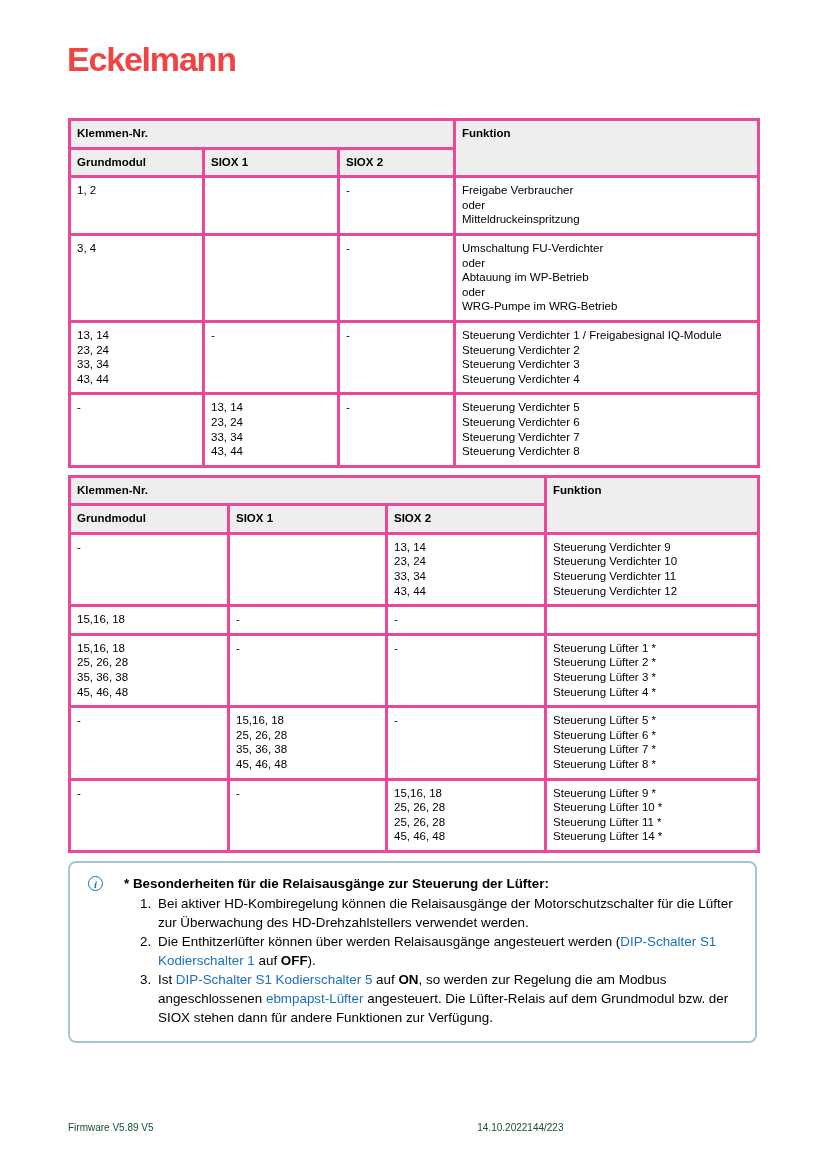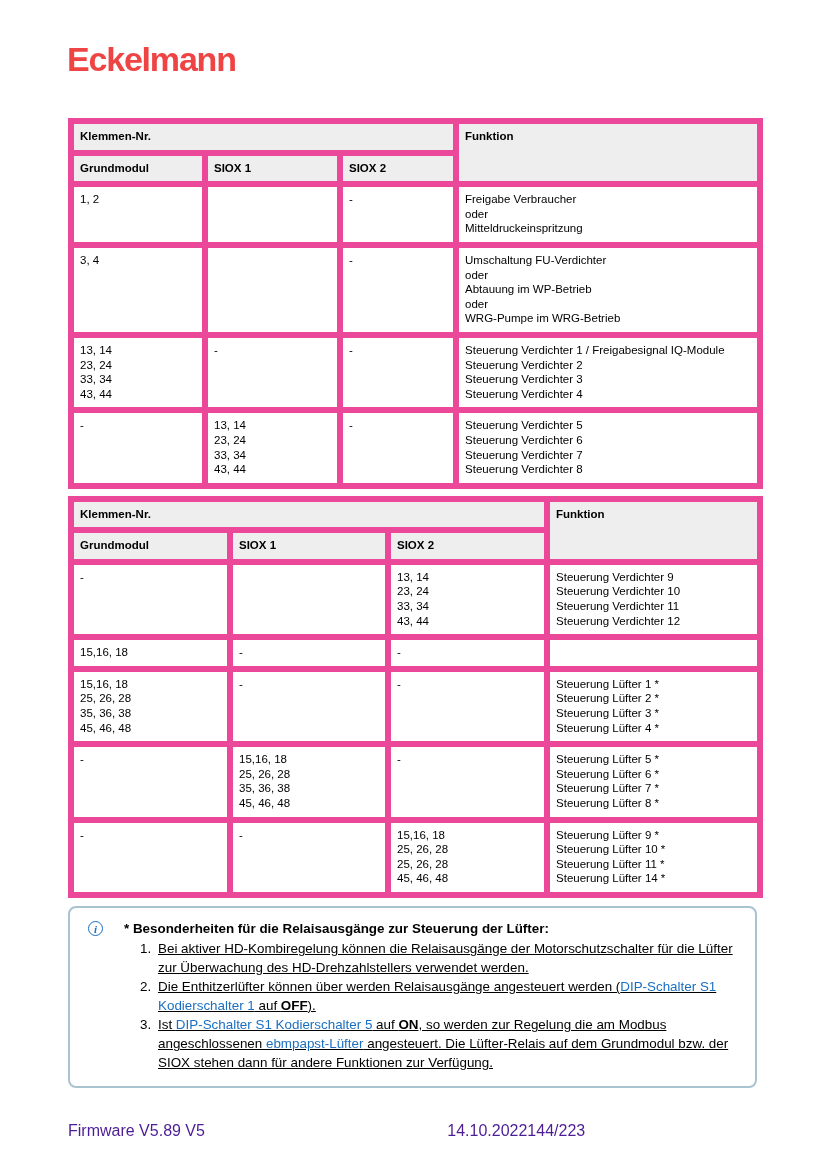--- a/index.html
+++ b/index.html
@@ -23,21 +23,21 @@
 
   table.datatable {
     width: 689px;
     border-collapse: collapse;
     table-layout: fixed;
     font-size: 11.5px;
     line-height: 14.6px;
     margin-bottom: 7px;
   }
   table.datatable th, table.datatable td {
-    border: 6px solid #ec4899;
+    border: 3px solid #ec4899;
     padding: 5px 6px 6px 6px;
     vertical-align: top;
     text-align: left;
     white-space: pre-line;
     overflow: hidden;
   }
   table.datatable th { background: #eeeeee; font-weight: bold; }
 
   .infobox {
     margin-top: 8px;
@@ -59,27 +59,27 @@
     line-height: 14px; text-align: center;
     margin: 2px 8px 0 0;
     font-family: "Liberation Serif", serif;
     font-style: italic;
   }
   .infobox-title { font-weight: bold; padding-left: 13px; }
   .infobox ol {
     margin: 1px 0 0 46px;
     padding-left: 21px;
   }
-  .infobox li { padding-left: 3px; margin-bottom: 0px; text-decoration: underline; }
+  .infobox li { padding-left: 3px; margin-bottom: 0px; }
   .seg-link { color: #1b6fc1; text-decoration: none; cursor: pointer; }
   .seg-bold { font-weight: bold; }
 
   .footer {
     position: absolute; left: 68px; top: 1122px; width: 689px;
-    font-size: 16px; color: #4c1d95;
+    font-size: 10px; color: #14532d;
     display: flex;
   }
   .footer .f-left  { flex: 1; text-align: left; }
   .footer .f-mid   { flex: 1; text-align: right; }
   .footer .f-right { flex: 1; text-align: left; }
 </style>
 </head>
 <body>
 
 <div class="page">

